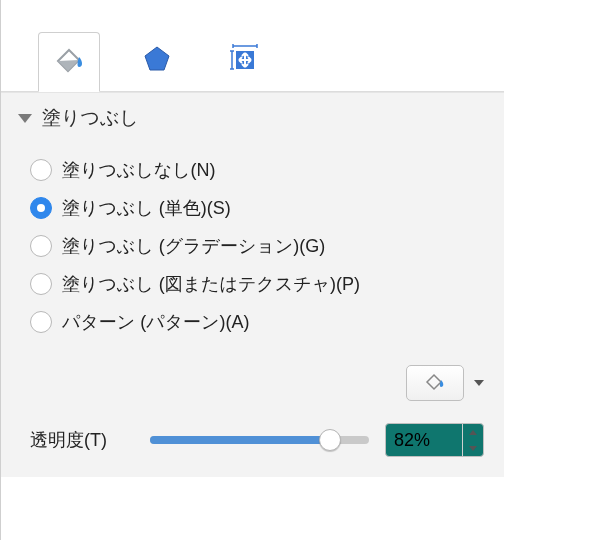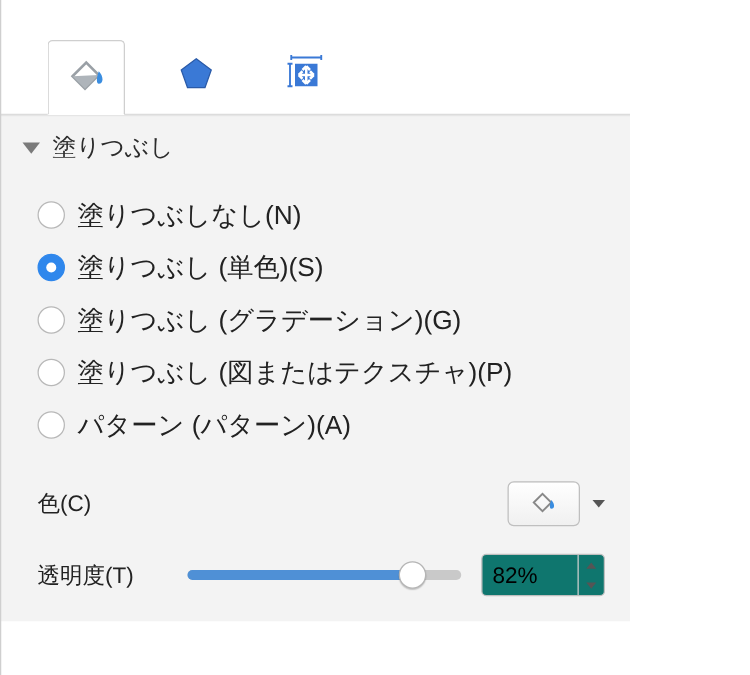--- a/index.html
+++ b/index.html
@@ -91,21 +91,21 @@
     border-color: #2f87ec;
     background: #2f87ec;
   }
   .radio-inner-dot {
     width: 8px;
     height: 8px;
     border-radius: 50%;
     background: #ffffff;
   }
   .radio-label {
-    font-size: 21px;
+    font-size: 18px;
     color: #222;
   }
   .field-row {
     display: flex;
     align-items: center;
     padding: 14px 22px 0 30px;
     font-size: 18px;
   }
   .field-label {
     width: 120px;
@@ -291,21 +291,20 @@
         <div class="radio-outer"></div>
         <span class="radio-label">塗りつぶし (図またはテクスチャ)(P)</span>
       </div>
 
       <div class="radio-row">
         <div class="radio-outer"></div>
         <span class="radio-label">パターン (パターン)(A)</span>
       </div>
 
       <div class="field-row" style="padding-left:0; padding-top:24px; padding-right:20px;">
-        <span class="field-label">色(C)</span>
         <div class="flex-spacer"></div>
         <div class="color-button">
           <span>
             <svg width="22" height="22" viewBox="0 0 22 22">
               <path d="M3 12 L10 5 L17 12 L10 19 Z" fill="none" stroke="#888" stroke-width="1.5"></path>
               <path d="M17 10 C20 13 20 17 17 17 C15.5 17 15.5 14 17 10 Z" fill="#3a8de0"></path>
             </svg>
           </span>
         </div>
         <div class="color-caret"></div>

